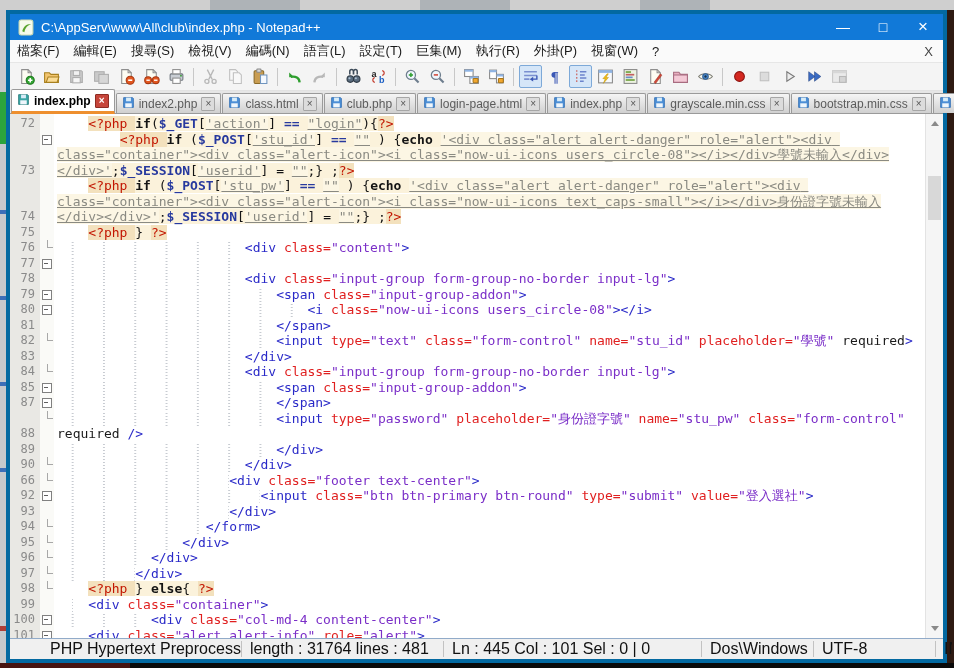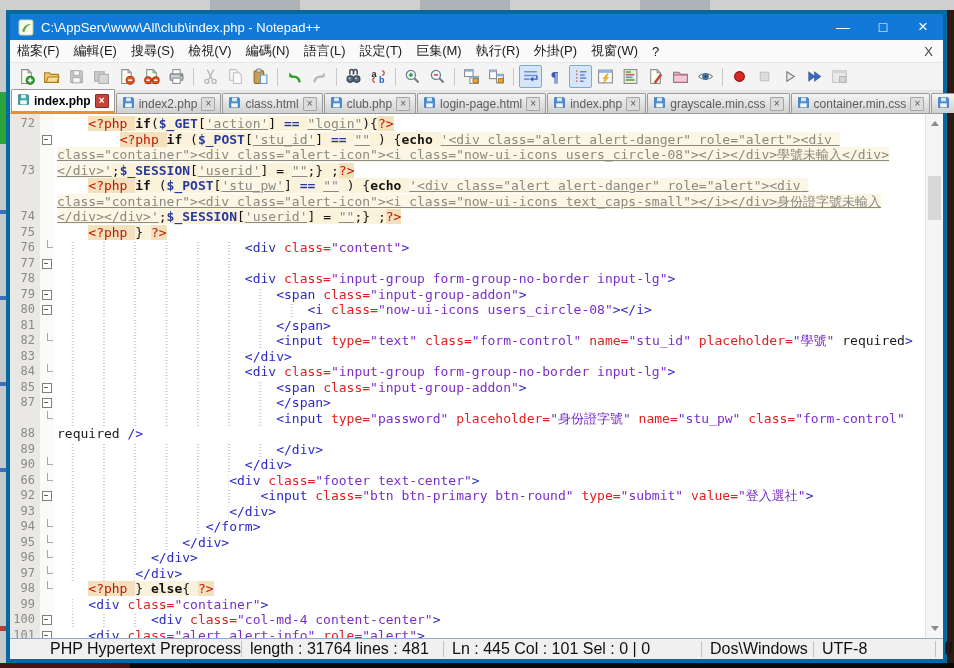--- a/index.html
+++ b/index.html
@@ -434,21 +434,21 @@
           </svg></span>
         <span>grayscale.min.css</span>
         <span class="tab-x">×</span>
       </span>
       <span class="tab">
         <span><svg width="13" height="13" viewBox="0 0 16 16">
             <path d="M2 2h11l1 1v11H2z" fill="#4D8FD6" stroke="#2F6CB3"></path>
             <rect x="5" y="2" width="6" height="4.5" fill="#D8ECF8"></rect>
             <rect x="4" y="9" width="8" height="5" fill="#EFF6FC"></rect>
           </svg></span>
-        <span>container.min.css</span>
+        <span>bootstrap.min.css</span>
         <span class="tab-x">×</span>
       </span>
       <span class="tab">
         <span><svg width="13" height="13" viewBox="0 0 16 16">
             <path d="M2 2h11l1 1v11H2z" fill="#4D8FD6" stroke="#2F6CB3"></path>
             <rect x="5" y="2" width="6" height="4.5" fill="#D8ECF8"></rect>
             <rect x="4" y="9" width="8" height="5" fill="#EFF6FC"></rect>
           </svg></span>
         <span>control_news_edit.php</span>
       </span>

